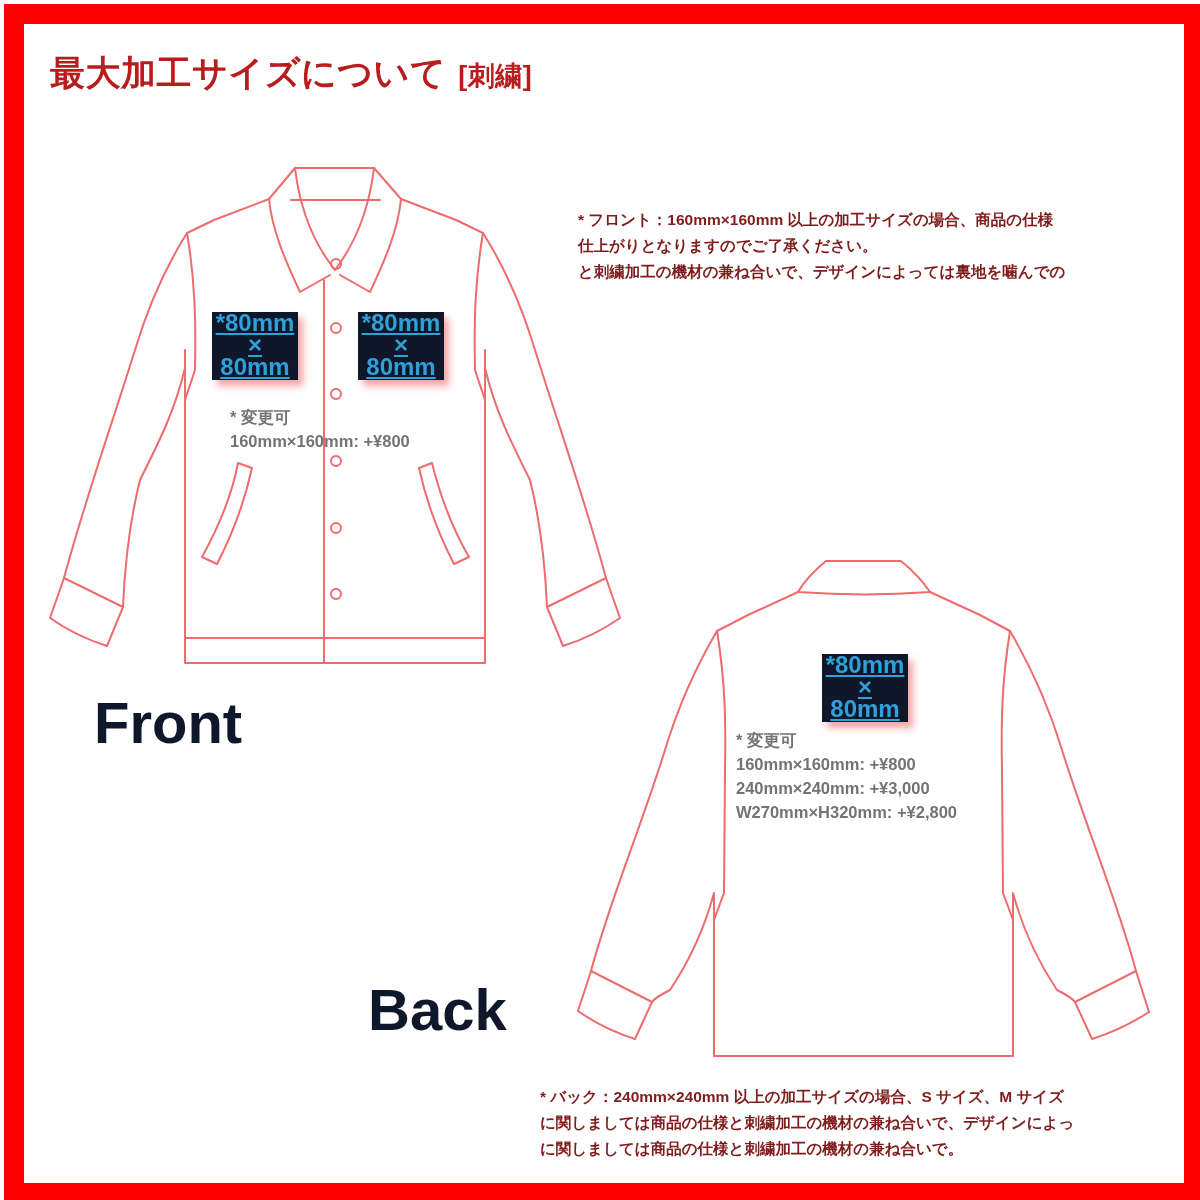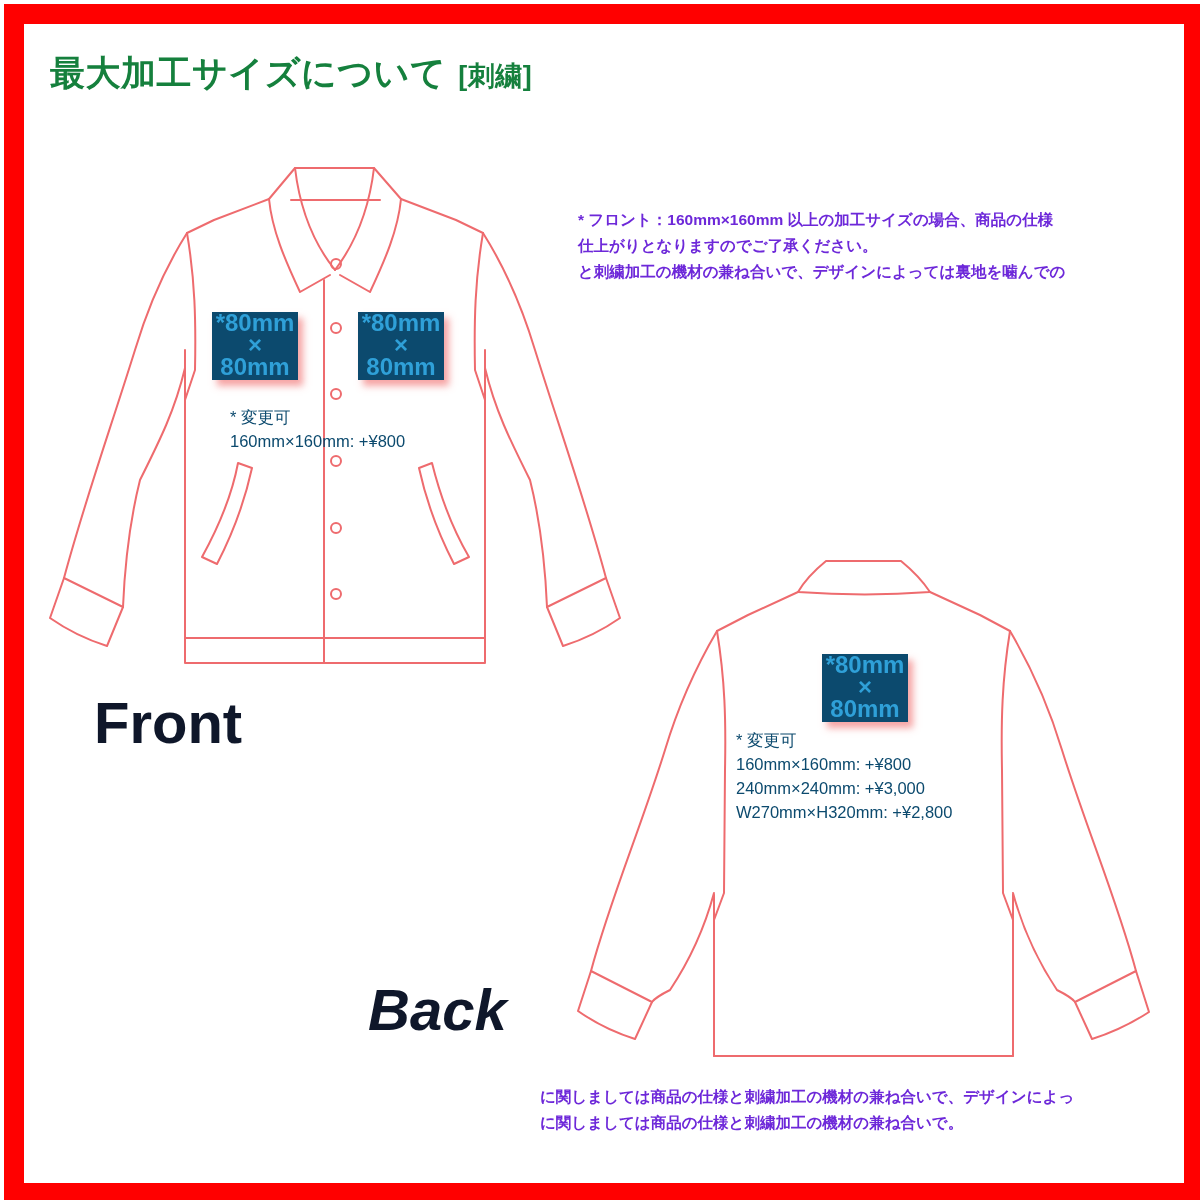--- a/index.html
+++ b/index.html
@@ -1,24 +1,24 @@
 <!DOCTYPE html>
 <html><head>
 <meta charset="utf-8">
 <style>
   html, body { margin: 0; padding: 0; background: #ffffff; }
   body { width: 1200px; height: 1200px; position: relative; overflow: hidden; font-family: "Liberation Sans", "DejaVu Sans", sans-serif; }
   .frame { position: absolute; left: 4px; top: 4px; width: 1180px; height: 1179px; border: 20px solid #ff0000; border-right-width: 16px; border-bottom-width: 17px; box-sizing: border-box; width: 1196px; height: 1196px; }
-  .title { position: absolute; left: 50px; top: 50px; font-size: 35px; font-weight: bold; color: #15803d; letter-spacing: 0.5px; white-space: nowrap; }
+  .title { position: absolute; left: 50px; top: 50px; font-size: 35px; font-weight: bold; color: #b91c1c; letter-spacing: 0.5px; white-space: nowrap; }
   .title .sub { font-size: 27px; margin-left: 12px; }
   svg.art { position: absolute; left: 0; top: 0; }
-  .note { position: absolute; color: #6d28d9; font-weight: bold; font-size: 15.5px; line-height: 26px; white-space: nowrap; }
-  .sizebox { position: absolute; background: #0c4a6e; color: #2fa0d8; font-weight: bold; font-size: 24px; line-height: 22px; text-align: center; box-shadow: 5px 6px 7px rgba(238, 90, 90, 0.55); }
+  .note { position: absolute; color: #7f1d1d; font-weight: bold; font-size: 15.5px; line-height: 26px; white-space: nowrap; }
+  .sizebox { position: absolute; background: #0f172a; color: #2fa0d8; font-weight: bold; font-size: 24px; line-height: 22px; text-align: center; box-shadow: 5px 6px 7px rgba(238, 90, 90, 0.55); text-decoration: underline; }
   .sizebox div { height: 22px; }
-  .change { position: absolute; color: #0c4a6e; font-weight: normal; font-size: 16.5px; line-height: 24px; white-space: nowrap; }
+  .change { position: absolute; color: #737373; font-weight: bold; font-size: 16.5px; line-height: 24px; white-space: nowrap; }
   .view-label { position: absolute; font-weight: bold; color: #0f172a; font-size: 58px; line-height: 1; }
 </style>
 </head>
 <body>
 
 <div class="frame"></div>
 
 <div class="title">
   <span>最大加工サイズについて</span><span class="sub">[刺繍]</span>
 </div>
@@ -124,18 +124,19 @@
   <div>80mm</div>
 </div>
 
 <div class="change" style="left:736px; top:728px;">
   <div>* 変更可</div>
   <div>160mm×160mm: +¥800</div>
   <div>240mm×240mm: +¥3,000</div>
   <div>W270mm×H320mm: +¥2,800</div>
 </div>
 
-<div class="view-label" style="left:368px; top:981px;font-style:italic;">Back</div>
+<div class="view-label" style="left:368px; top:981px;">Back</div>
 
 <div class="note" style="left:540px; top:1084px;">
+  <div>* バック：240mm×240mm 以上の加工サイズの場合、S サイズ、M サイズ</div>
   <div>に関しましては商品の仕様と刺繍加工の機材の兼ね合いで、デザインによっ</div>
   <div>に関しましては商品の仕様と刺繍加工の機材の兼ね合いで。</div>
 </div>
 
 </body></html>

